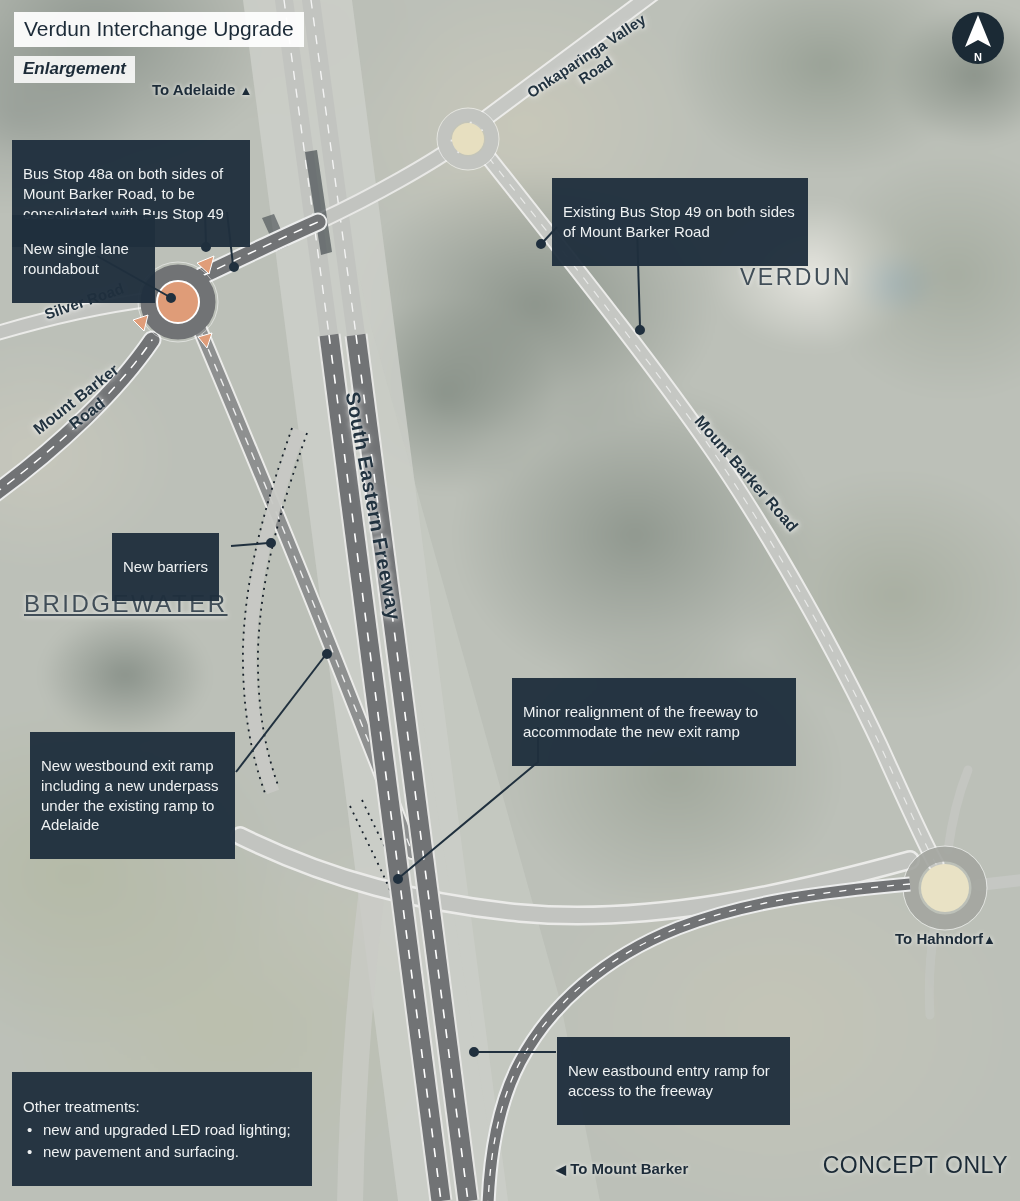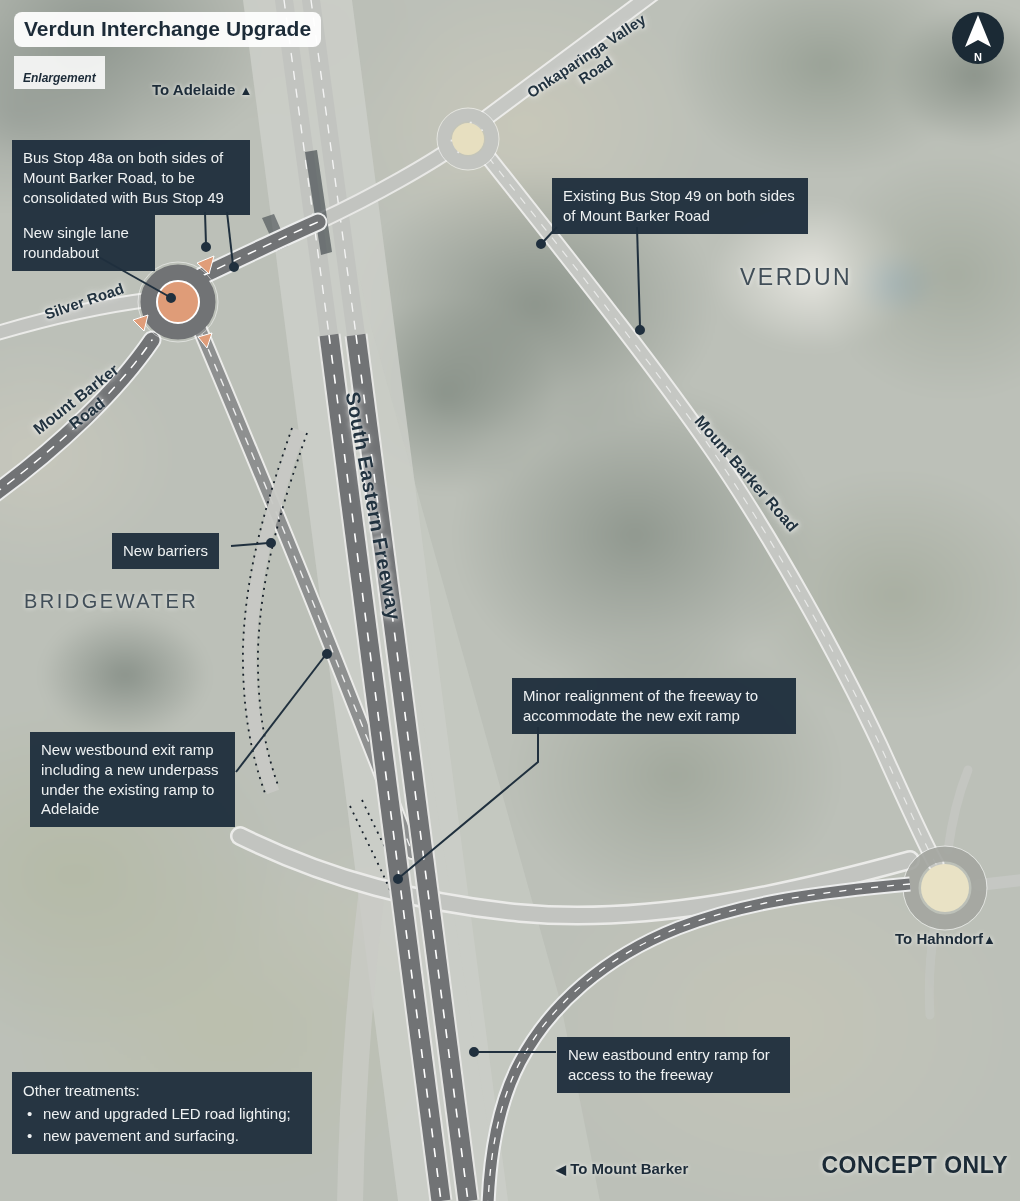--- a/index.html
+++ b/index.html
@@ -35,49 +35,49 @@
       radial-gradient(200px 160px at 400px 950px, rgba(198,200,186,.50)0%, rgba(198,200,186,0) 70%);
   }
   #roadmap{position:absolute;left:0;top:0;}
 
   
   .callout{
     position:absolute;
     background:rgba(31,47,61,.96);
     color:#eef1f2;
     font-size:15px;line-height:1.32;
-    padding:8px 11px;
+    padding:24px 11px;
     box-sizing:border-box;
   }
   
   .maplabel{
     position:absolute;font-weight:700;color:#223340;white-space:nowrap;
     text-shadow:0 0 4px rgba(255,255,255,.95),0 0 8px rgba(255,255,255,.7);
   }
   .rot{transform-origin:center center;}
   .place{
     position:absolute;font-weight:400;font-size:23px;letter-spacing:2.5px;color:#414e58;
     text-shadow:0 0 5px rgba(255,255,255,.8);
   }
   .dir{position:absolute;font-weight:700;font-size:15px;color:#1c2b38;
     text-shadow:0 0 4px rgba(255,255,255,.9);white-space:nowrap;}
   .dir .arr{font-size:13px;}
   #title-box{
     position:absolute;left:14px;top:12px;
     background:rgba(255,255,255,.93);color:#1c2b38;
-    font-size:21px;font-weight:700;padding:5px 10px 6px;border-radius:8px;
+    font-size:21px;font-weight:400;padding:5px 10px 6px;
   }
   #subtitle-box{
     position:absolute;left:14px;top:56px;
     background:rgba(255,255,255,.85);color:#1c2b38;
-    font-size:12px;font-weight:700;font-style:italic;padding:15px 9px 4px;
+    font-size:17px;font-weight:700;font-style:italic;padding:3px 9px 4px;
   }
   #concept-only{
     position:absolute;right:12px;top:1152px;
-    font-size:23px;font-weight:700;color:#1b2a36;letter-spacing:.5px;
+    font-size:23px;font-weight:400;color:#1b2a36;letter-spacing:.5px;
     text-shadow:0 0 5px rgba(255,255,255,.8);
   }
   
   #other-treatments{left:12px;top:1072px;width:300px;line-height:1.42;}
   #other-treatments ul{margin:2px 0 0;padding:0;list-style:none;}
   #other-treatments li{position:relative;padding-left:20px;}
   #other-treatments li::before{content:"\2022";position:absolute;left:4px;}
 </style>
 </head>
 <body>
@@ -221,21 +221,21 @@
   </div>
   <div class="dir" style="left:895px;top:930px;">
     <span>To Hahndorf</span><span class="arr">▲</span>
   </div>
   <div class="dir" style="left:556px;top:1160px;">
     <span class="arr">◀</span>
     <span>To Mount Barker</span>
   </div>
 
   <div class="place" style="left:740px;top:264px;">VERDUN</div>
-  <div class="place" style="left:24px;top:590px;font-size:20px;">BRIDGEWATER</div>
+  <div class="place" style="left:24px;top:590px;font-size:24px;text-decoration:underline;">BRIDGEWATER</div>
 
   <div class="maplabel rot" style="left:591px;top:63px;width:175px;white-space:normal;text-align:center;
        font-size:15px;line-height:1.15;transform:translate(-50%,-50%) rotate(-33.5deg);">Onkaparinga Valley Road</div>
   <div class="maplabel rot" style="left:84px;top:301px;font-size:15px;transform:translate(-50%,-50%) rotate(-19deg);">Silver Road</div>
   <div class="maplabel rot" style="left:82px;top:407px;width:130px;white-space:normal;text-align:center;
        font-size:16px;line-height:1.15;transform:translate(-50%,-50%) rotate(-38deg);">Mount Barker Road</div>
   <div class="maplabel rot" style="left:373px;top:506px;font-size:20px;letter-spacing:.5px;
        transform:translate(-50%,-50%) rotate(79.5deg);">South Eastern Freeway</div>
   <div class="maplabel rot" style="left:746px;top:474px;font-size:16px;
        transform:translate(-50%,-50%) rotate(49deg);">Mount Barker Road</div>

